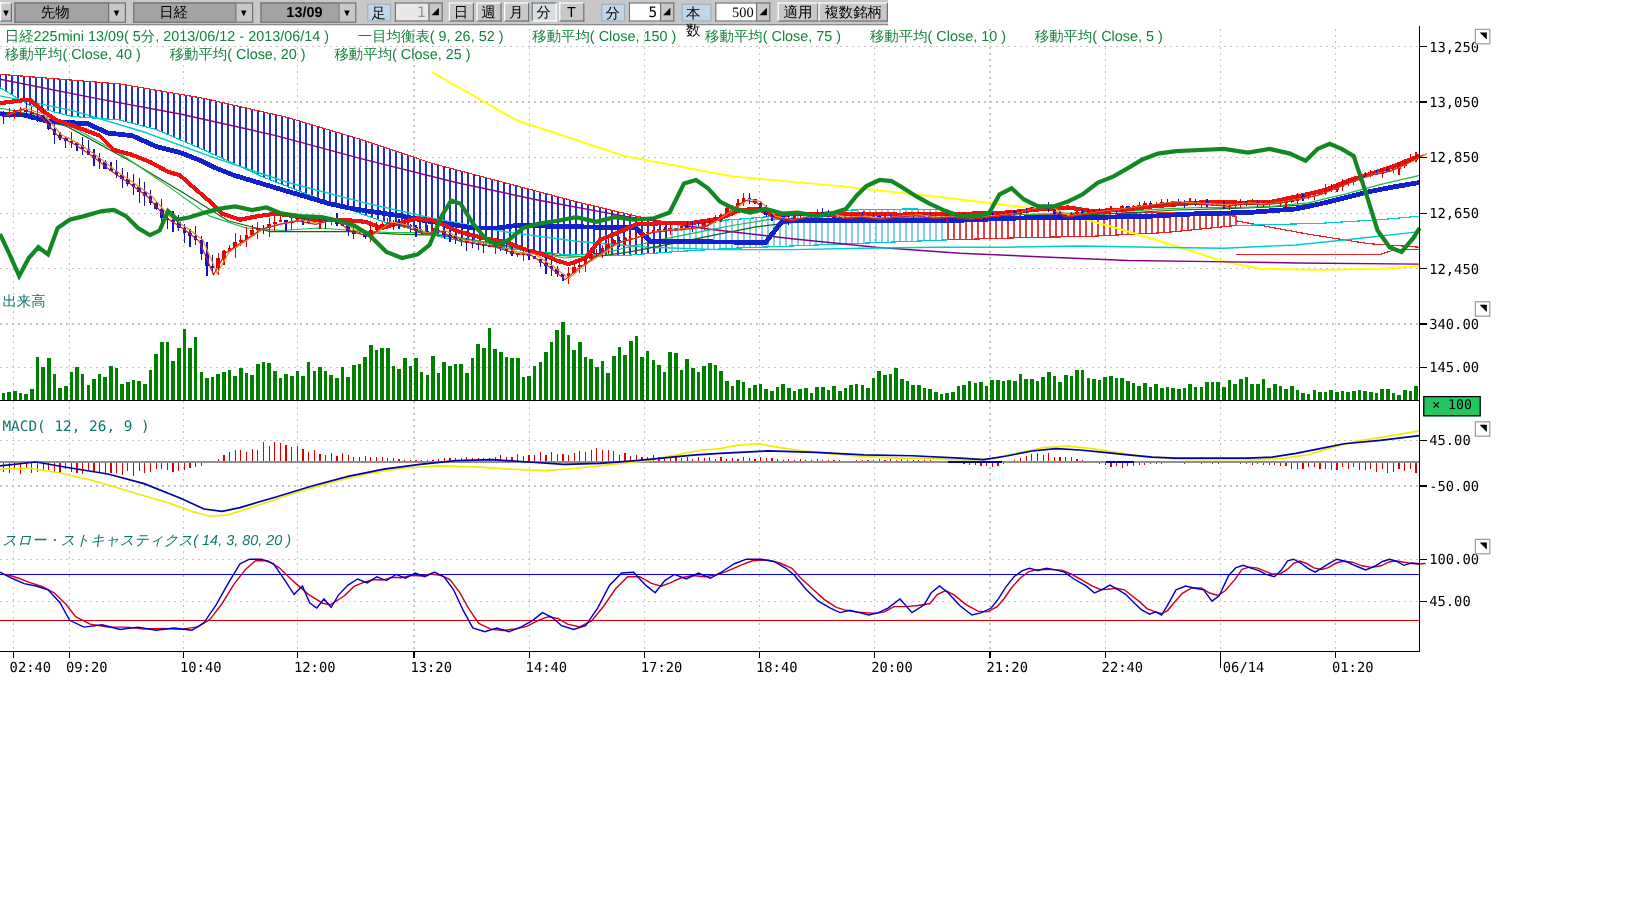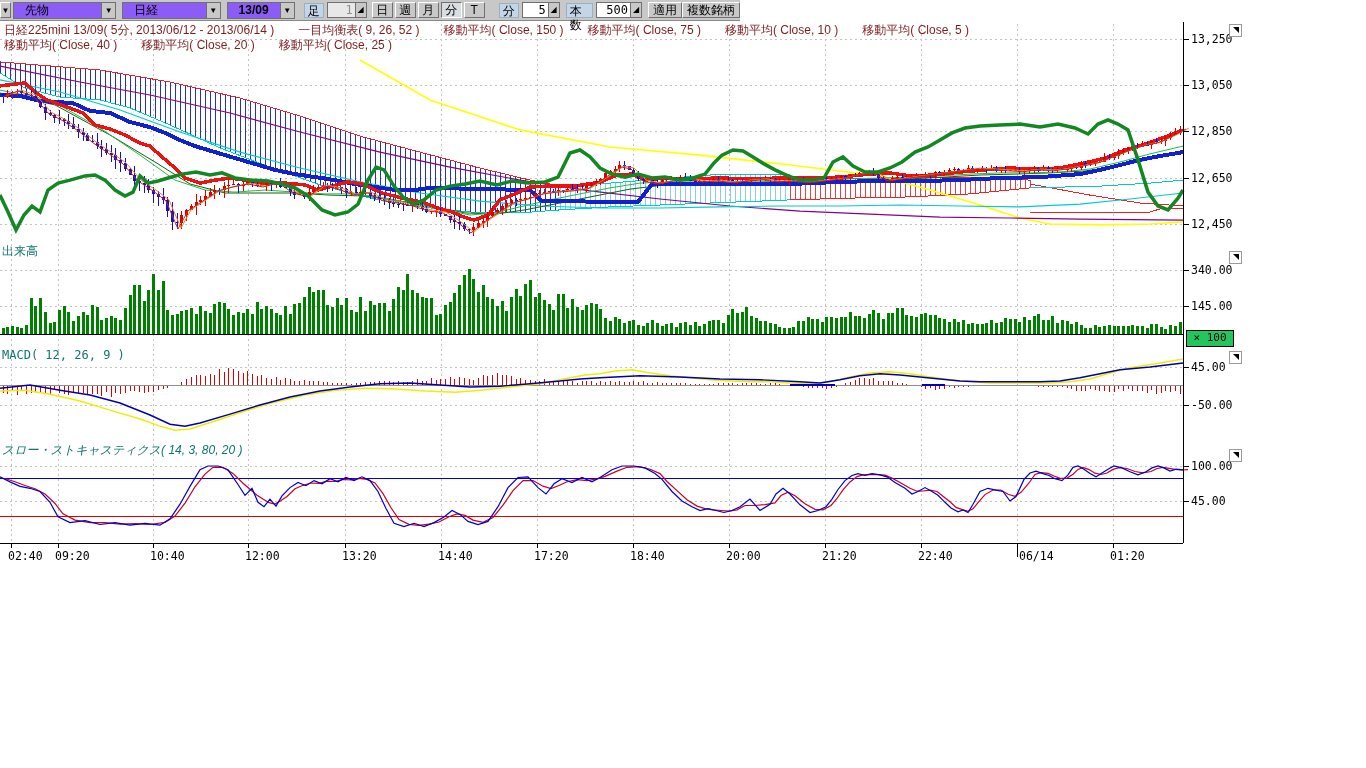--- a/index.html
+++ b/index.html
@@ -8,35 +8,35 @@
   
   .toolbar{position:absolute;left:0;top:0;width:740px;height:20px;background:#c8c8c8;
            border-bottom:1px solid #888;display:flex;align-items:center;font-size:12px;}
   .tb-btn{background:#c8c8c8;border-top:1px solid #fff;border-left:1px solid #fff;
           border-right:1px solid #707070;border-bottom:1px solid #707070;
           height:16px;line-height:15px;text-align:center;font-size:12px;color:#000;
           box-sizing:border-box;white-space:nowrap;padding:0 4px;}
   .tb-btn.pressed{border-top:1px solid #707070;border-left:1px solid #707070;
           border-right:1px solid #fff;border-bottom:1px solid #fff;background:#d8dde2;}
   .combo{display:flex;height:17px;box-sizing:border-box;margin-right:6px;}
-  .combo .field{background:#8b5cf6;border:1px solid #707070;border-right:none;height:17px;
-          line-height:15px;padding:0 11px;box-sizing:border-box;font-size:12px;overflow:hidden;}
+  .combo .field{background:#a3a3a3;border:1px solid #707070;border-right:none;height:17px;
+          line-height:15px;padding:0 21px;box-sizing:border-box;font-size:12px;overflow:hidden;}
   .combo .arrow{width:15px;height:17px;background:#c8c8c8;border:1px solid #707070;
           box-sizing:border-box;text-align:center;font-size:8px;line-height:15px;}
   .lbl-hl{background:#c2d6e8;border:1px solid #9ab0c4;height:15px;line-height:14px;
           padding:0 3px;box-sizing:border-box;margin:0 3px;}
   .spin{display:flex;height:16px;margin-right:3px;}
   .spin .sfield{background:#fff;border:1px solid #707070;border-right:none;height:16px;
           box-sizing:border-box;text-align:right;padding:0 2px;line-height:14px;font-size:12px;
           font-family:"DejaVu Sans Mono",monospace;}
   .spin .sfield.dis{color:#909090;background:#e8e8e8;}
   .spin .sbtn{width:12px;height:16px;background:#c8c8c8;border:1px solid #707070;
           box-sizing:border-box;font-size:8px;line-height:14px;text-align:center;}
   
-  .legend{position:absolute;left:4px;color:#7f1d1d;font-size:12px;white-space:nowrap;z-index:3;}
+  .legend{position:absolute;left:4px;color:#15803d;font-size:12px;white-space:nowrap;z-index:3;}
   .legend span{margin-right:24px;}
   
   .plabel{position:absolute;left:2px;color:#0f766e;font-size:12px;z-index:3;white-space:nowrap;}
   .multbox{position:absolute;left:1186px;top:330px;width:46px;height:15px;border:1px solid #000;
           font-size:11px;line-height:14px;text-align:center;background:#22c55e;z-index:3;
           font-family:"DejaVu Sans Mono",monospace;}
   
   .cornerbtn{position:absolute;width:13px;height:13px;background:#fff;border:1px solid #9a9a9a;
           box-sizing:border-box;z-index:3;}
   .cornerbtn .tri{position:absolute;right:2px;top:2px;width:0;height:0;
@@ -1397,21 +1397,21 @@
       <div class="tb-btn pressed" style="width: 21px; padding: 0px;">分</div>
       <div class="tb-btn" style="width: 21px; padding: 0px;">T</div>
     </div>
   <div class="lbl-hl" style="margin-left:14px;">分</div>
   <div class="spin">
     <div class="sfield" style="width:26px;">5</div>
     <div class="sbtn">◢</div>
   </div>
   <div class="lbl-hl">本数</div>
   <div class="spin">
-    <div class="sfield" style="width:34px;">500</div>
+    <div class="sfield" style="width:34px;font-family:Liberation Serif, serif;">500</div>
     <div class="sbtn">◢</div>
   </div>
   <div class="tb-btn" style="margin-left:3px;">適用</div>
   <div class="tb-btn" style="">複数銘柄</div>
 </div>
 
 <div class="legend" id="legend1" style="top:22px;"><span>日経225mini 13/09( 5分, 2013/06/12 - 2013/06/14 )</span><span>一目均衡表( 9, 26, 52 )</span><span>移動平均( Close, 150 )</span><span>移動平均( Close, 75 )</span><span>移動平均( Close, 10 )</span><span>移動平均( Close, 5 )</span></div>
 <div class="legend" id="legend2" style="top:37px;"><span>移動平均( Close, 40 )</span><span>移動平均( Close, 20 )</span><span>移動平均( Close, 25 )</span></div>
 
 <div class="plabel" style="top:243px;">出来高</div>

